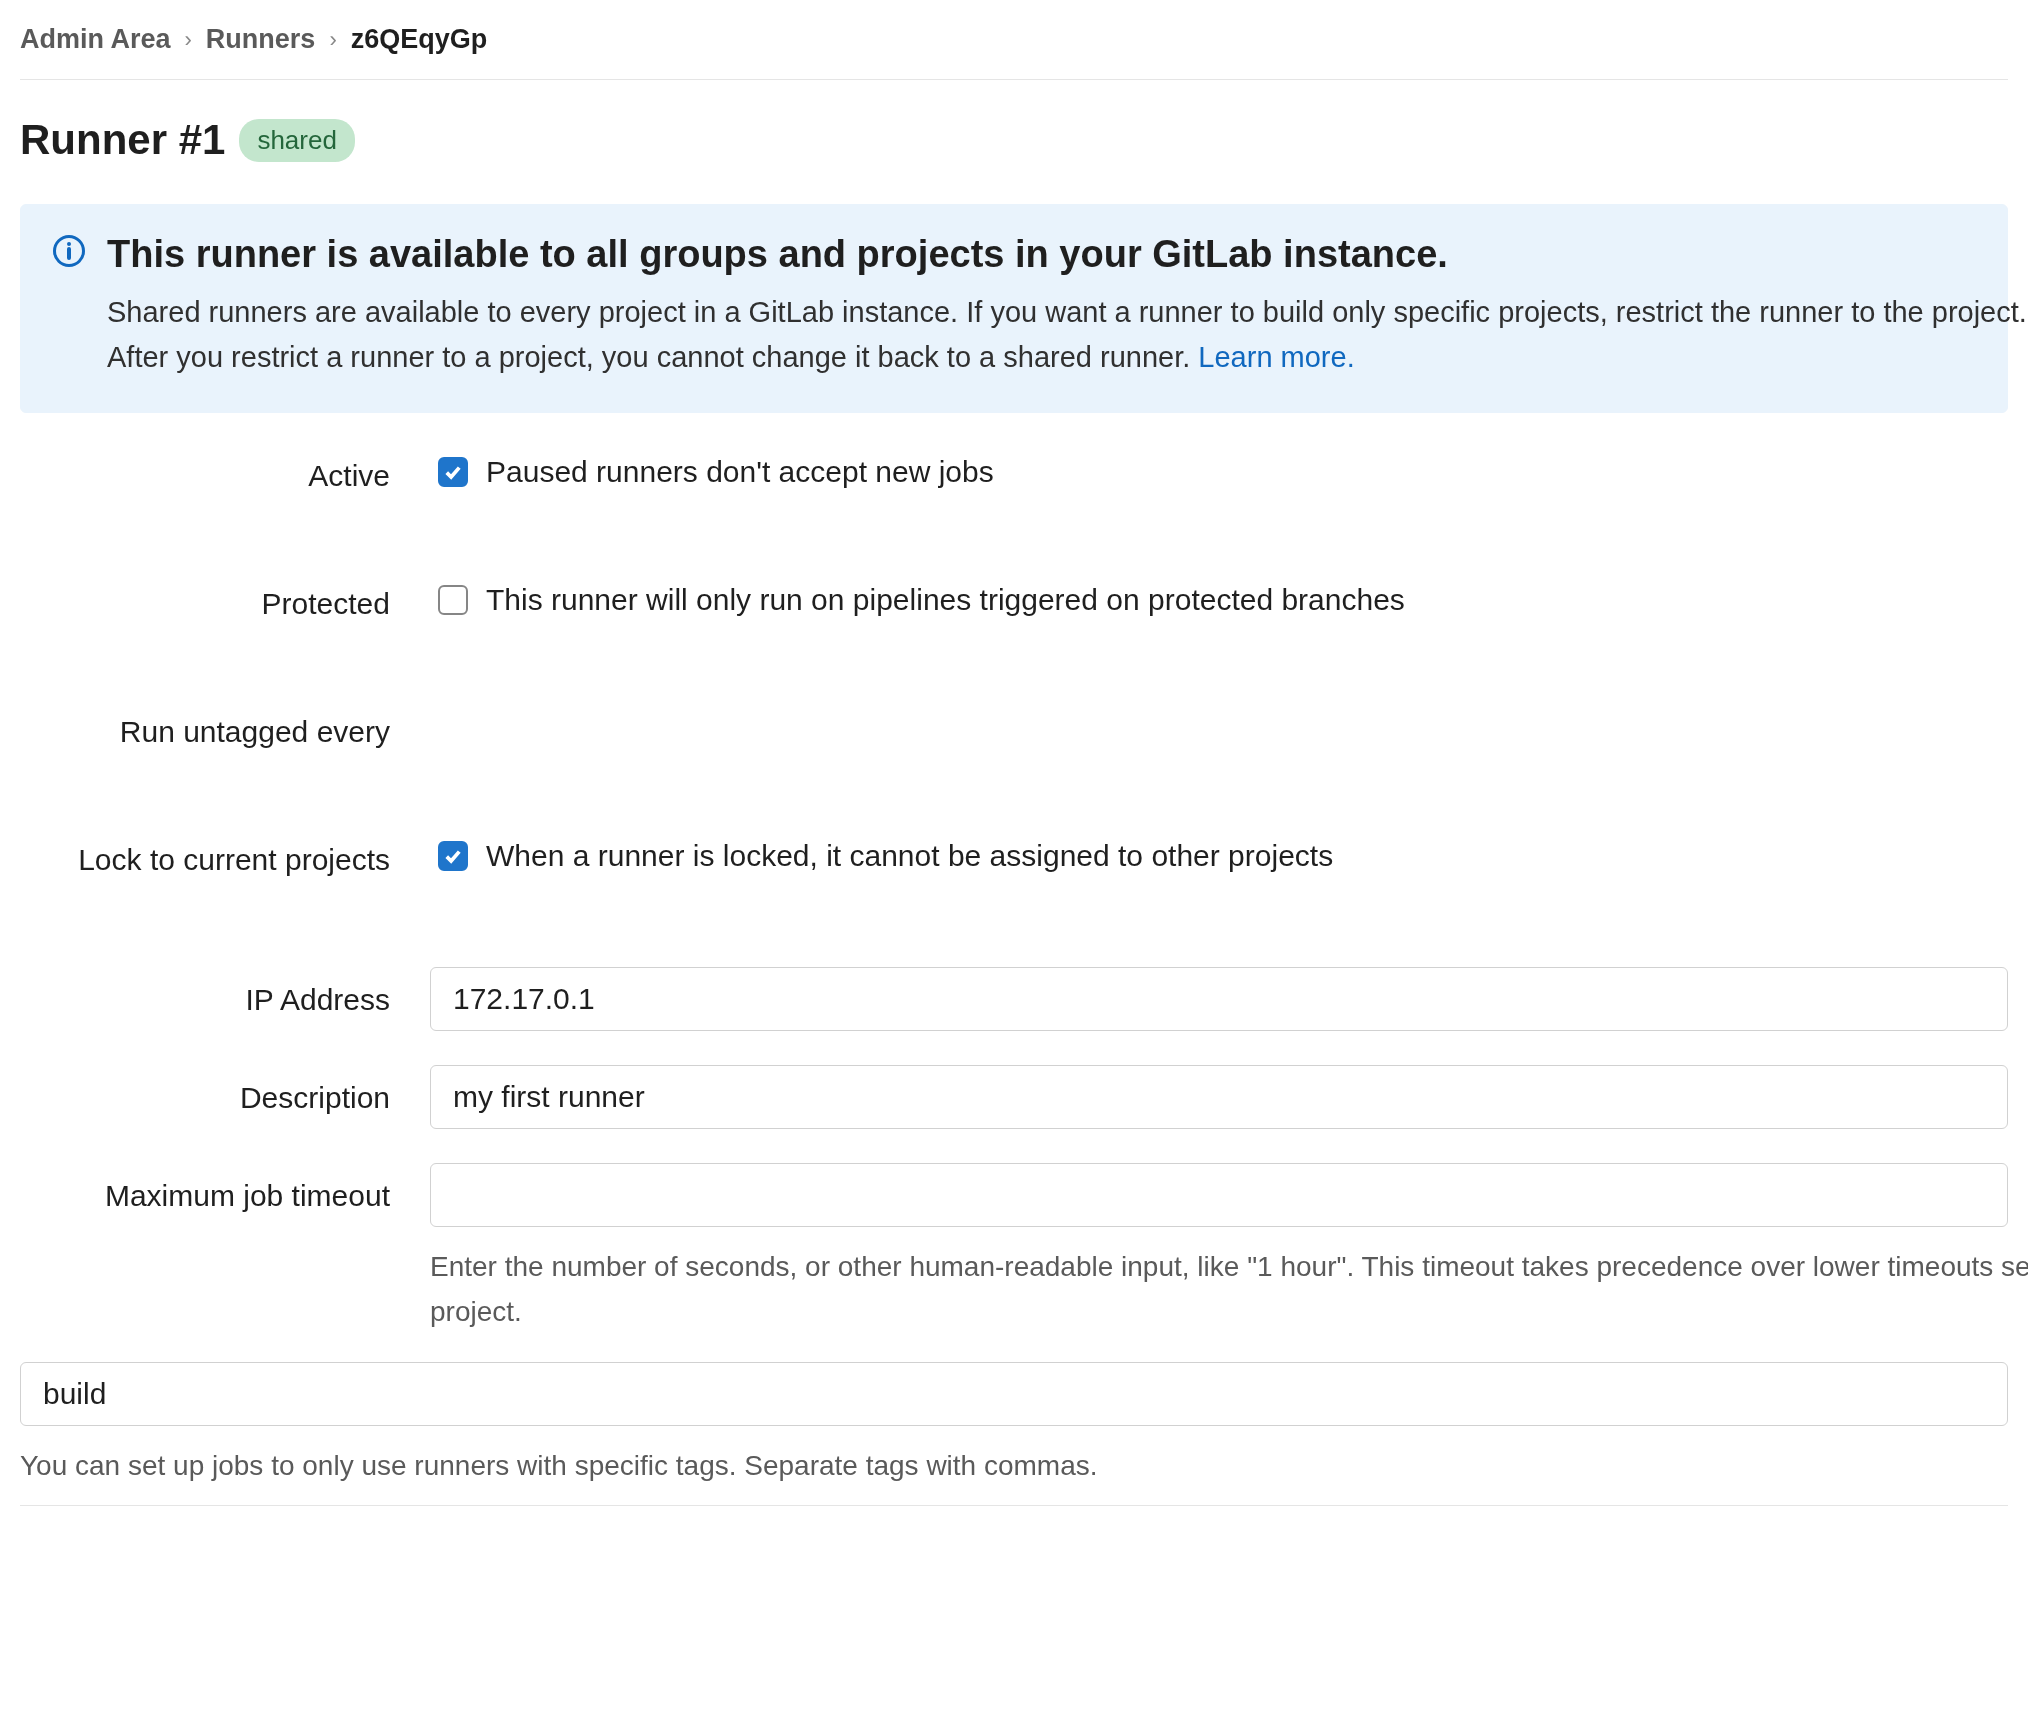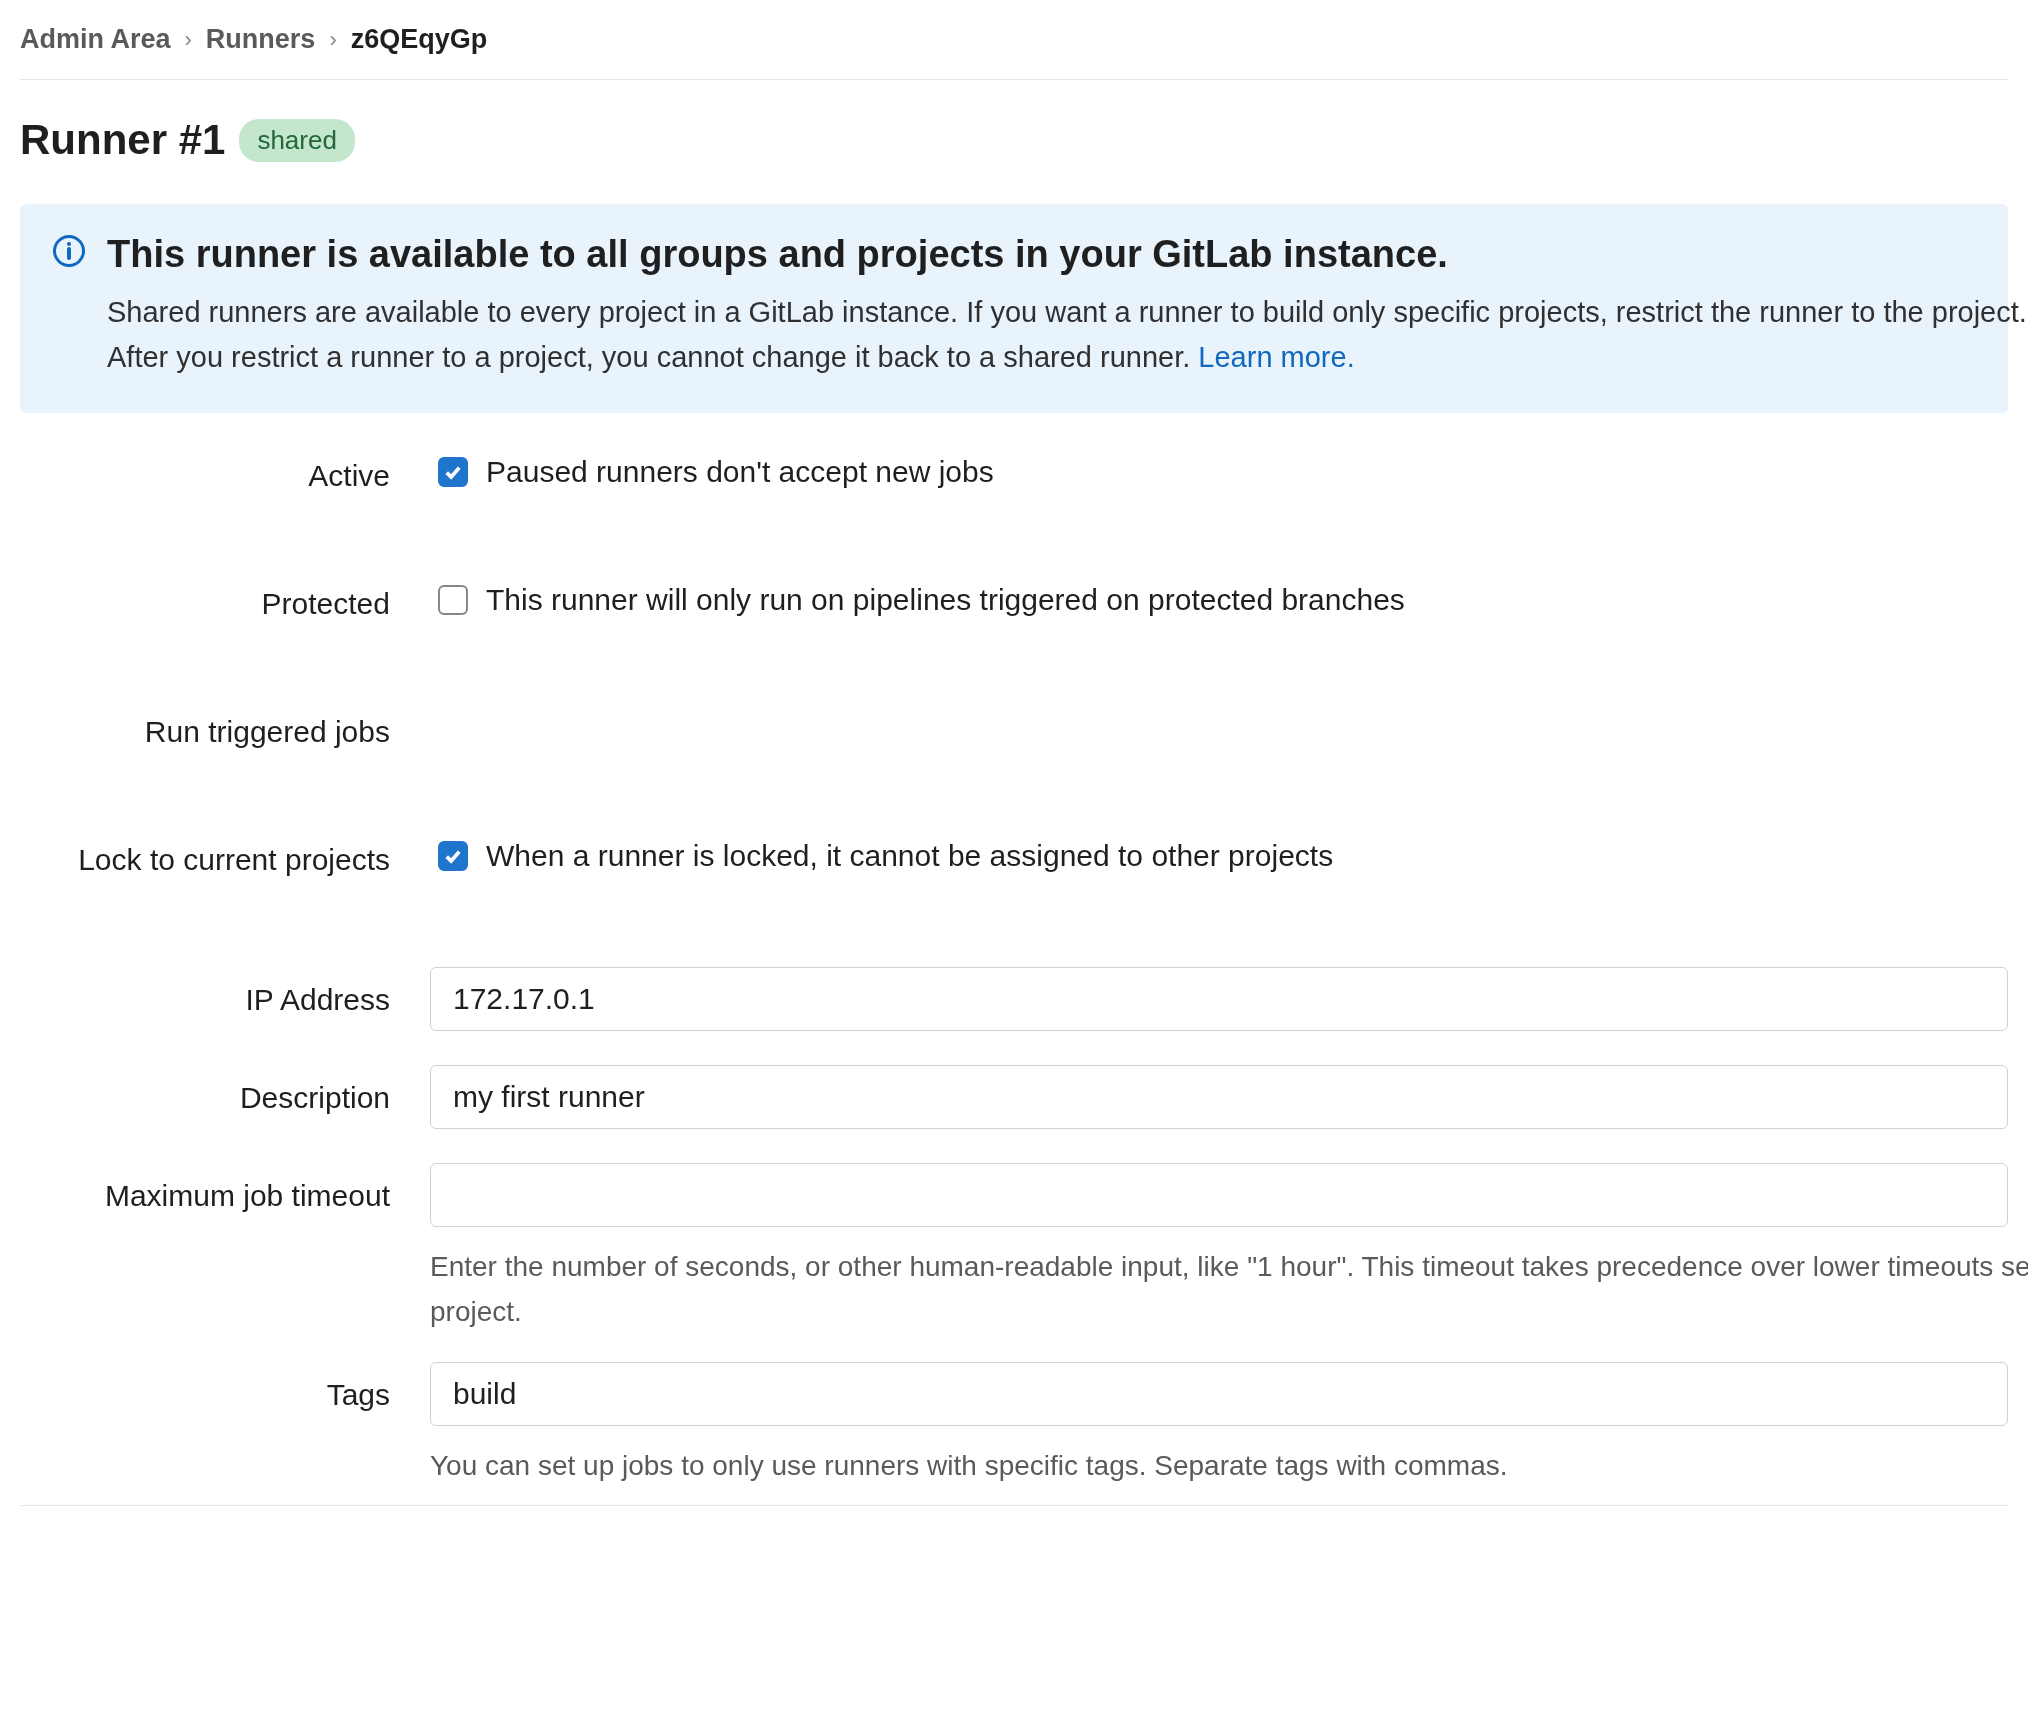--- a/index.html
+++ b/index.html
@@ -182,21 +182,21 @@
       <label class="cb-wrap">
         <span class="checkbox">
           
         </span>
         <span class="cb-label">This runner will only run on pipelines triggered on protected branches</span>
       </label>
     </div>
   </div>
 
   <div class="form-row cb">
-    <div class="lbl">Run triggered jobs</div>
+    <div class="lbl">Run untagged every</div>
   </div>
 
   <div class="form-row cb">
     <div class="lbl">Lock to current projects</div>
     <div class="ctrl">
       <label class="cb-wrap">
         <span class="checkbox checked">
           <svg viewBox="0 0 16 16">
               <polyline points="3,8.5 6.5,12 13,4.5"></polyline>
             </svg>
@@ -223,21 +223,20 @@
   <div class="form-row" style="margin-bottom:28px;">
     <div class="lbl" style="padding-top:16px;">Maximum job timeout</div>
     <div class="ctrl">
       <input type="text" class="txt" value="" style="">
       <div class="help">Enter the number of seconds, or other human-readable input, like "1 hour". This timeout takes precedence over lower timeouts set for the</div>
       <div class="help" style="margin-top:2px;">project.</div>
     </div>
   </div>
 
   <div class="form-row" style="margin-bottom:12px;">
-    <div class="lbl" style="padding-top:16px;">Tags</div>
     <div class="ctrl">
       <input type="text" class="txt" value="build" style="">
       <div class="help">You can set up jobs to only use runners with specific tags. Separate tags with commas.</div>
     </div>
   </div>
 
 </div>
 
 <hr class="hr-bottom">
 

